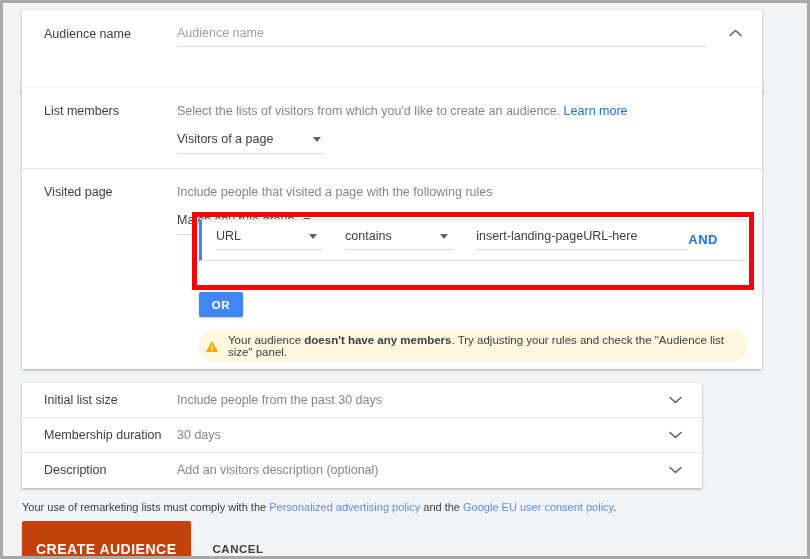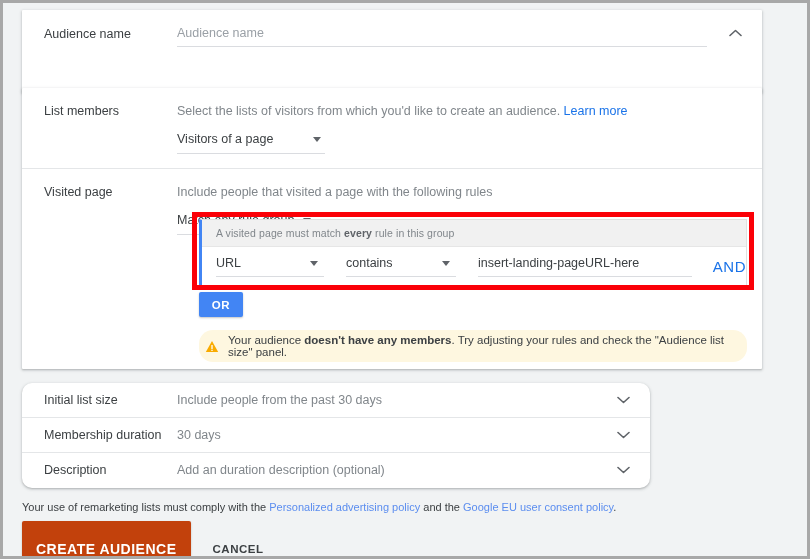--- a/index.html
+++ b/index.html
@@ -29,21 +29,21 @@
   
   .card {
     position: absolute;
     background: #ffffff;
     box-shadow: 0 1px 2px rgba(60,64,67,.28), 0 1px 3px 1px rgba(60,64,67,.10);
     border-radius: 1px;
   }
 
   #card-name   { left: 19px; top: 7px;   width: 740px; height: 83px; }
   #card-rules  { left: 19px; top: 85px;  width: 740px; height: 281px; }
-  #card-extra  { left: 19px; top: 380px; width: 628px; height: 105px; border-radius: 10px; }
+  #card-extra  { left: 19px; top: 380px; width: 680px; height: 105px; }
 
   .row {
     position: relative;
     display: flex;
     align-items: flex-start;
   }
 
   .row-label {
     width: 155px;
     flex: 0 0 155px;
@@ -168,25 +168,25 @@
     color: #3c4043;
     cursor: pointer;
   }
 
   .rule-field.f1 { margin-left: 14px; width: 108px; }
   .rule-field.f2 { margin-left: 22px; width: 110px; }
   .rule-field.f3 { margin-left: 22px; width: 214px; color:#3c4043; }
 
   .and-link {
     color: #1a73e8;
-    font-size: 15px;
-    font-weight: 400;
+    font-size: 13px;
+    font-weight: 700;
     letter-spacing: .5px;
     margin-left: auto;
-    margin-right: 0;
+    margin-right: 28px;
     cursor: pointer;
   }
 
   
   .or-button {
     position: absolute;
     left: 196px;
     top: 289px;
     width: 44px;
     height: 25px;
@@ -319,23 +319,20 @@
         <div>Include people that visited a page with the following rules</div>
         <div class="select-inline" style="min-width:138px;">
           <span>Match any rule group</span>
           <span class="caret"></span>
         </div>
       </div>
     </div>
   </div>
 
   <div class="rule-group">
-    <div class="rule-group-header">
-      <span>A visited page must match </span><b>every</b><span> rule in this group</span>
-    </div>
     <div class="rule-row">
       <div class="rule-field f1">
         <span>URL</span>
         <span class="caret"></span>
       </div>
       <div class="rule-field f2">
         <span>contains</span>
         <span class="caret"></span>
       </div>
       <div class="rule-field f3">
@@ -381,21 +378,21 @@
         <svg width="13" height="8" viewBox="0 0 13 8">
             <path d="M1 1.5 L6.5 6.5 L12 1.5" stroke="#5f6368" stroke-width="1.6" fill="none" stroke-linecap="round" stroke-linejoin="round"></path>
           </svg>
       </div>
     </div>
 
     <div class="divider"></div>
 
     <div class="erow">
       <div class="row-label">Description</div>
-      <div class="row-body">Add an duration description (optional)</div>
+      <div class="row-body">Add an visitors description (optional)</div>
       <div class="chevron">
         <svg width="13" height="8" viewBox="0 0 13 8">
             <path d="M1 1.5 L6.5 6.5 L12 1.5" stroke="#5f6368" stroke-width="1.6" fill="none" stroke-linecap="round" stroke-linejoin="round"></path>
           </svg>
       </div>
     </div>
   </div>
 
   <div class="footer-note">
     <span>Your use of remarketing lists must comply with the </span><a>Personalized advertising policy</a><span> and the </span><a>Google EU user consent policy</a><span>.</span>

